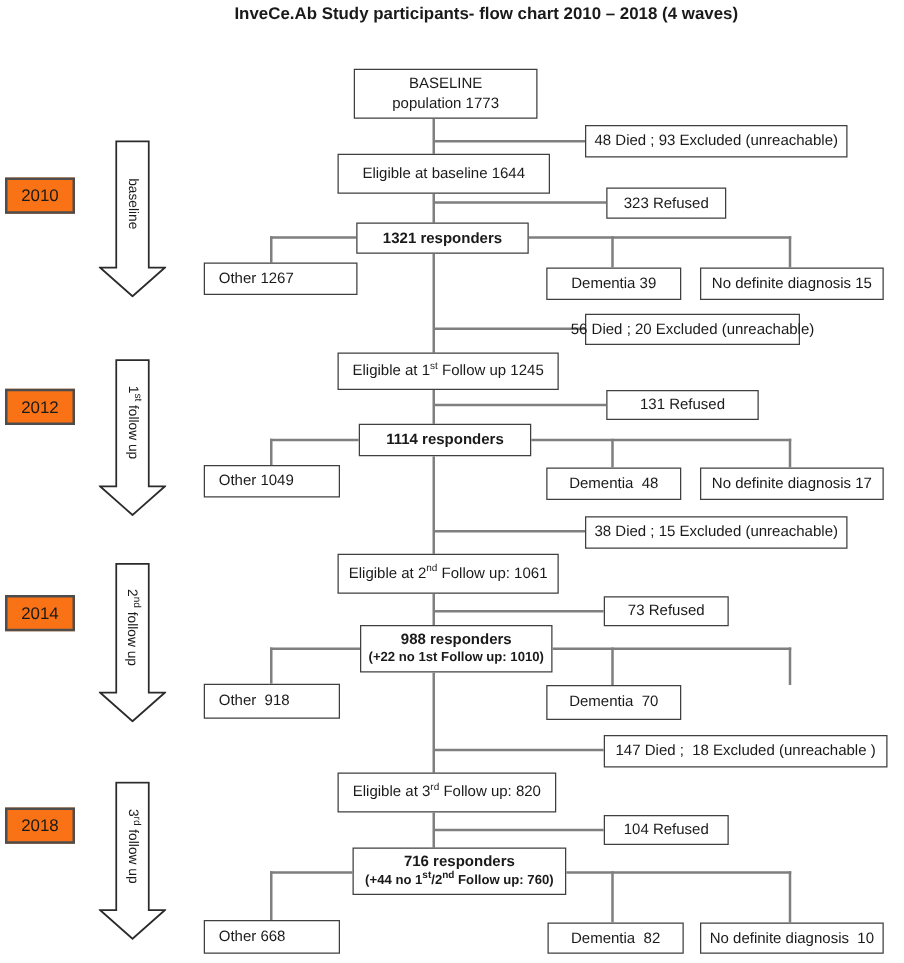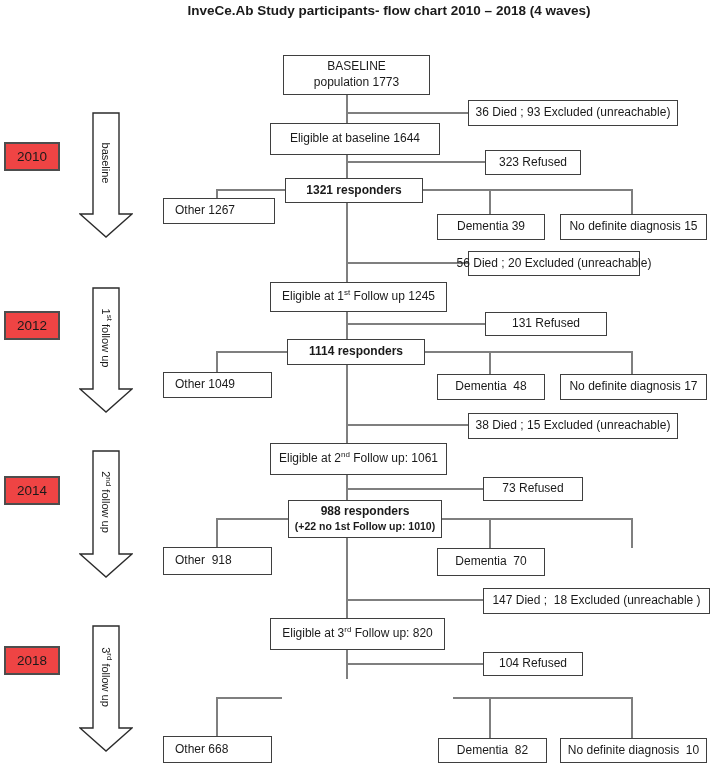--- a/index.html
+++ b/index.html
@@ -10,21 +10,21 @@
   .box{position:absolute;background:#fff;border:1.5px solid #3f3f3f;box-sizing:border-box;
        display:flex;align-items:center;justify-content:center;font-size:12px;line-height:1.3;z-index:2;}
   .box.leftal{justify-content:flex-start;padding-left:11px;}
   .stackbox{flex-direction:column;}
   .bold{font-weight:bold;}
   .note{font-size:10.5px;font-weight:bold;}
   .txt{white-space:pre;}
   sup{font-size:8px;line-height:0;white-space:pre;}
   .hline{position:absolute;height:2px;background:#7f7f7f;z-index:1;}
   .vline{position:absolute;width:2px;background:#7f7f7f;z-index:1;}
-  .year-box{position:absolute;left:4px;width:56px;height:29px;border:2px solid #4d4d4d;background:#ef4444;
+  .year-box{position:absolute;left:4px;width:56px;height:29px;border:2px solid #4d4d4d;background:#f97316;
             box-sizing:border-box;display:flex;align-items:center;justify-content:center;font-size:13.5px;z-index:2;}
   .arrow-svg{position:absolute;z-index:1;}
   .arrow-label{position:absolute;display:flex;align-items:center;justify-content:center;
                font-size:11px;z-index:2;}
   .arrow-label .rot{transform:rotate(90deg);white-space:pre;}
 </style>
 </head>
 <body>
 
 <div class="canvas">
@@ -113,32 +113,32 @@
   <div class="arrow-label" style="left:79px;top:627px;width:54px;height:99px">
     <span class="rot"><span>3</span><sup>rd</sup><span> follow up</span></span>
   </div>
 
   <div class="box stackbox" style="left:283px;top:55px;width:147px;height:40px">
     <span class="txt">BASELINE</span>
     <span class="txt">population 1773</span>
   </div>
 
   <div class="box" style="left:468px;top:100px;width:210px;height:26px">
-    <span class="txt">36 Died ; 93 Excluded (unreachable)</span>
+    <span class="txt">48 Died ; 93 Excluded (unreachable)</span>
   </div>
   <div class="box" style="left:270px;top:123px;width:170px;height:32px">
     <span class="txt"><span>Eligible at baseline 1644</span><sup></sup><span></span></span>
   </div>
   <div class="box" style="left:485px;top:150px;width:96px;height:25px">
     <span class="txt">323 Refused</span>
   </div>
   <div class="box bold" style="left:285px;top:178px;width:138px;height:25px">
     <span class="txt">1321 responders</span>
   </div>
-  <div class="box leftal" style="left:163px;top:198px;width:112px;height:26px">
+  <div class="box leftal" style="left:163px;top:210px;width:123px;height:26px">
     <span class="txt">Other 1267</span>
   </div>
   <div class="box" style="left:437px;top:214px;width:108px;height:26px">
     <span class="txt">Dementia 39</span>
   </div>
   <div class="box" style="left:560px;top:214px;width:147px;height:26px">
     <span class="txt">No definite diagnosis 15</span>
   </div>
 
   <div class="box" style="left:468px;top:251px;width:172px;height:25px">
@@ -185,20 +185,24 @@
 
   <div class="box" style="left:483px;top:588px;width:227px;height:26px">
     <span class="txt">147 Died ;  18 Excluded (unreachable )</span>
   </div>
   <div class="box" style="left:270px;top:618px;width:175px;height:32px">
     <span class="txt"><span>Eligible at 3</span><sup>rd</sup><span> Follow up: 820</span></span>
   </div>
   <div class="box" style="left:483px;top:652px;width:100px;height:24px">
     <span class="txt">104 Refused</span>
   </div>
+  <div class="box stackbox" style="left:282px;top:678px;width:171px;height:38px">
+    <span class="txt bold">716 responders</span>
+    <span class="txt note"><span>(+44 no 1</span><sup>st</sup><span>/2</span><sup>nd</sup><span> Follow up: 760)</span></span>
+  </div>
   <div class="box leftal" style="left:163px;top:736px;width:109px;height:27px">
     <span class="txt">Other 668</span>
   </div>
   <div class="box" style="left:438px;top:738px;width:109px;height:25px">
     <span class="txt">Dementia  82</span>
   </div>
   <div class="box" style="left:560px;top:738px;width:147px;height:25px">
     <span class="txt">No definite diagnosis  10</span>
   </div>
 

